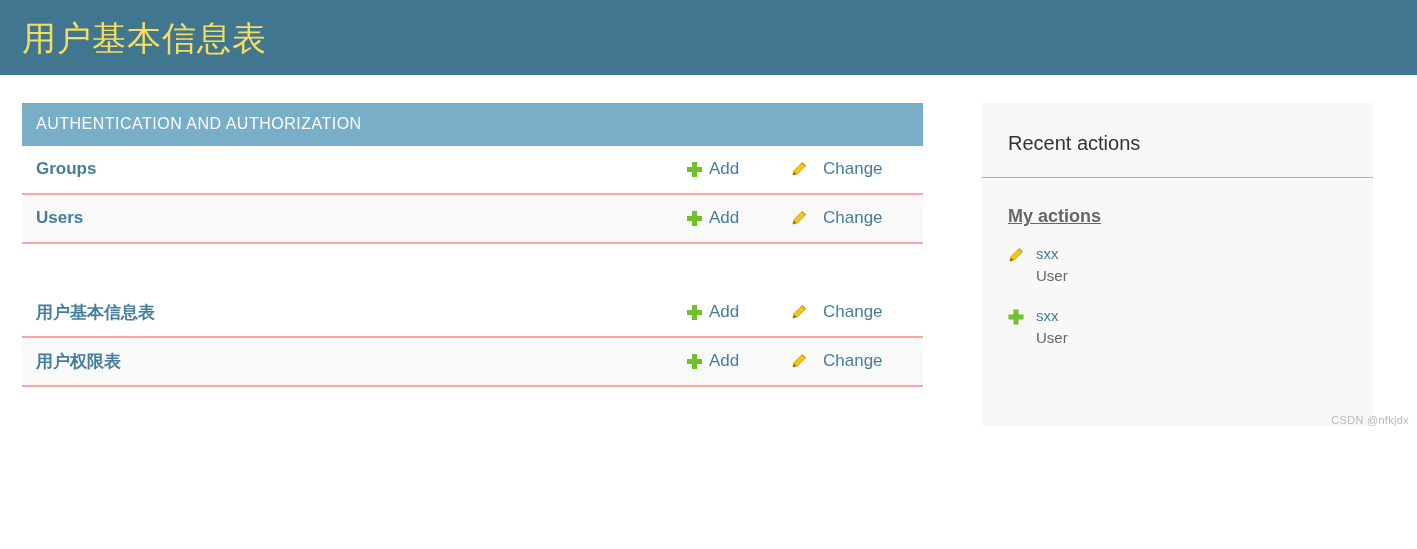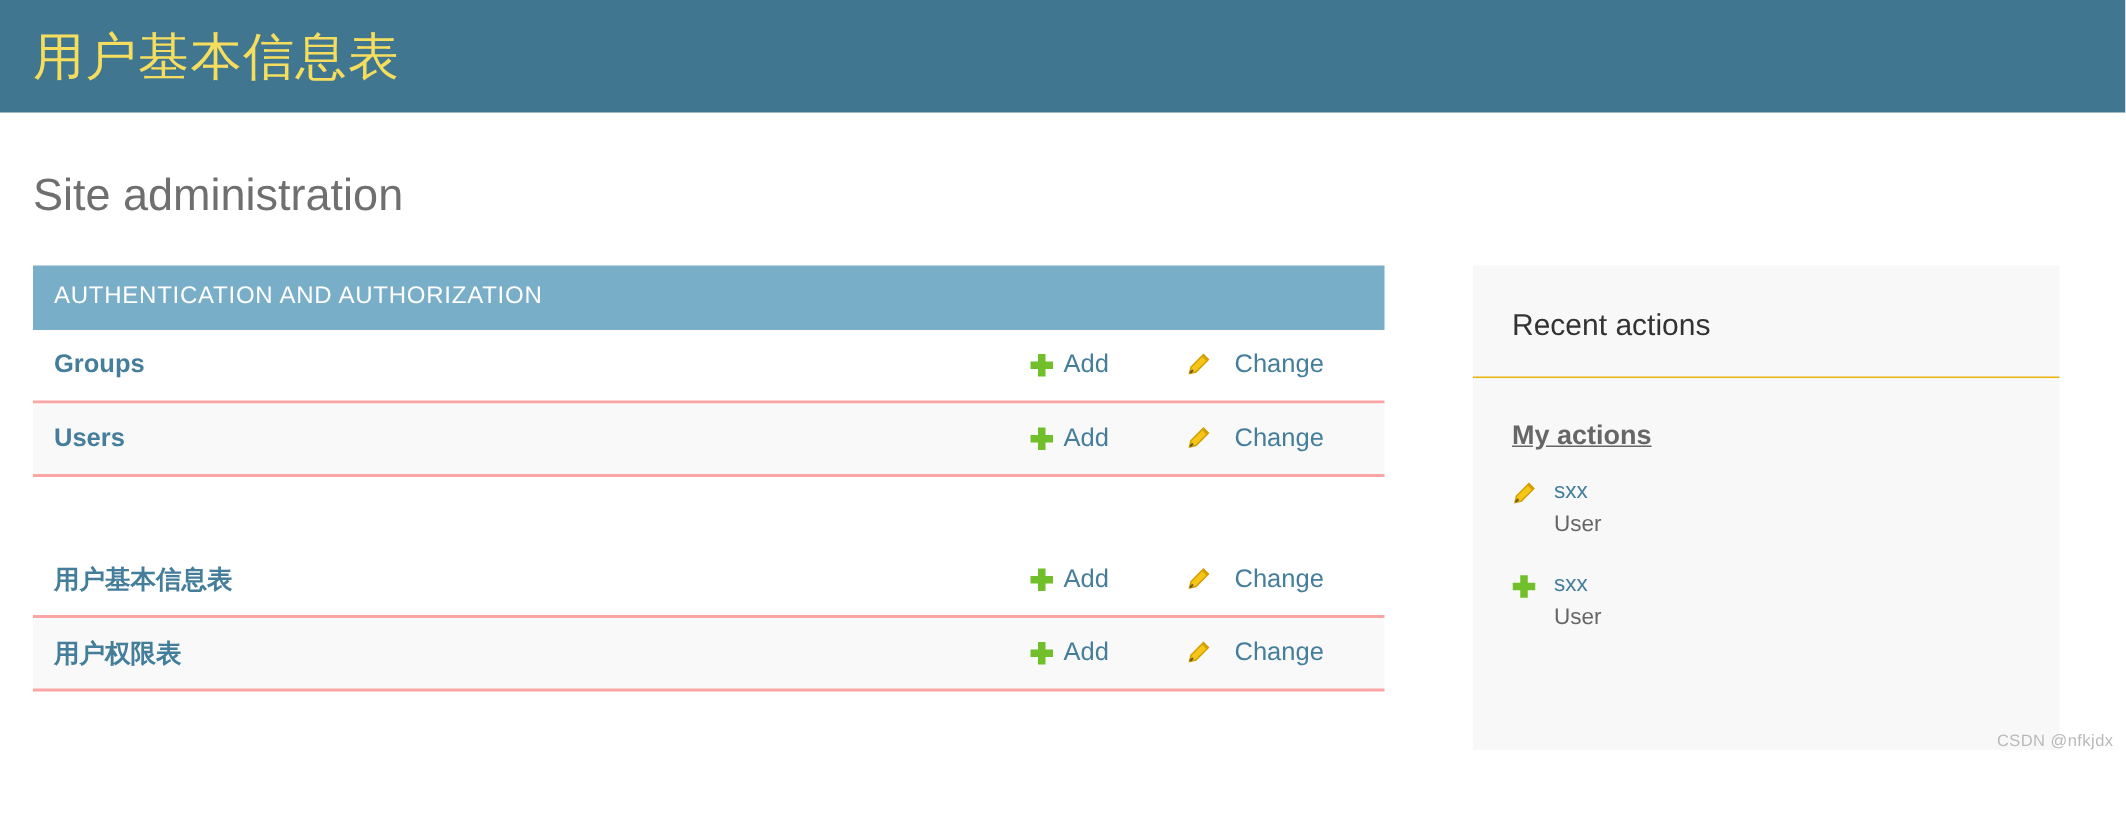--- a/index.html
+++ b/index.html
@@ -197,21 +197,20 @@
 </style>
 </head>
 <body>
 
 <div id="site-header">
   <span id="branding-title">用户基本信息表</span>
 </div>
 
 <div id="content-wrap">
 
-  <h1 id="page-title">Site administration</h1>
 
   <div id="main-columns">
 
     <div id="app-list-column">
 
       <div class="app-module">
         <div class="module-caption">Authentication and Authorization</div>
 
         <div class="model-row">
           <a class="model-name">Groups</a>

